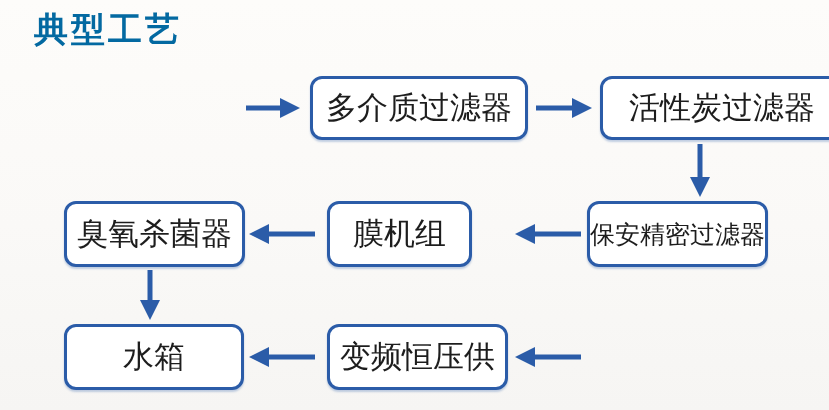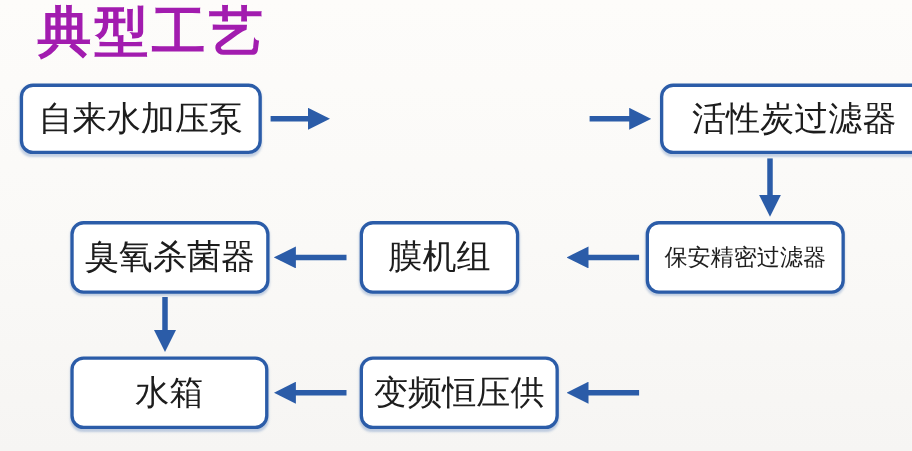--- a/index.html
+++ b/index.html
@@ -10,56 +10,56 @@
   }
   .canvas {
     position: relative;
     width: 829px;
     height: 410px;
   }
   .page-title {
     position: absolute;
     left: 34px;
     top: 1px;
-    font-size: 49px;
+    font-size: 34px;
     font-weight: 900;
-    color: #a21caf;
+    color: #0369a1;
     letter-spacing: 3px;
     line-height: 56px;
     white-space: nowrap;
   }
   .node {
     position: absolute;
     background: #ffffff;
     border: 3px solid #2b5ca8;
     border-radius: 12px;
     display: flex;
     align-items: center;
     justify-content: center;
     font-size: 31px;
     color: #1d1d1d;
     white-space: nowrap;
     box-shadow: 0 2px 2px rgba(43, 92, 168, 0.28);
   }
-  .node.small { font-size: 21px; }
+  .node.small { font-size: 25px; }
   .arrow-layer {
     position: absolute;
     left: 0; top: 0;
     width: 829px; height: 410px;
     pointer-events: none;
   }
 </style>
 </head>
 <body>
 
 <div class="canvas">
 
   <div class="page-title">典型工艺</div>
 
-  <div class="node" style="left:18px;  top:76px;  width:220px; height:64px;">自来水加压泵</div>
+  <div class="node" style="left:310px; top:76px;  width:218px; height:64px;">多介质过滤器</div>
   <div class="node" style="left:600px; top:76px;  width:244px; height:64px;">活性炭过滤器</div>
 
   <div class="node" style="left:64px;  top:201px; width:181px; height:66px;">臭氧杀菌器</div>
   <div class="node" style="left:327px; top:201px; width:145px; height:66px;">膜机组</div>
   <div class="node small" style="left:587px; top:201px; width:181px; height:66px;">保安精密过滤器</div>
 
   <div class="node" style="left:327px; top:324px; width:181px; height:66px;">变频恒压供</div>
   <div class="node" style="left:64px;  top:324px; width:180px; height:66px;">水箱</div>
 
   <svg class="arrow-layer" width="829" height="410" viewBox="0 0 829 410">

